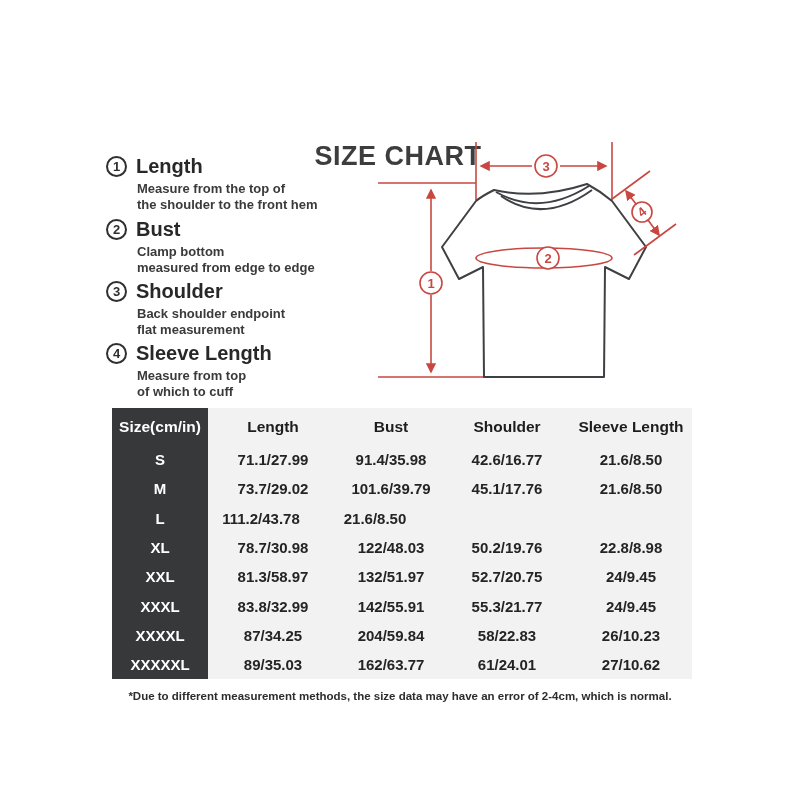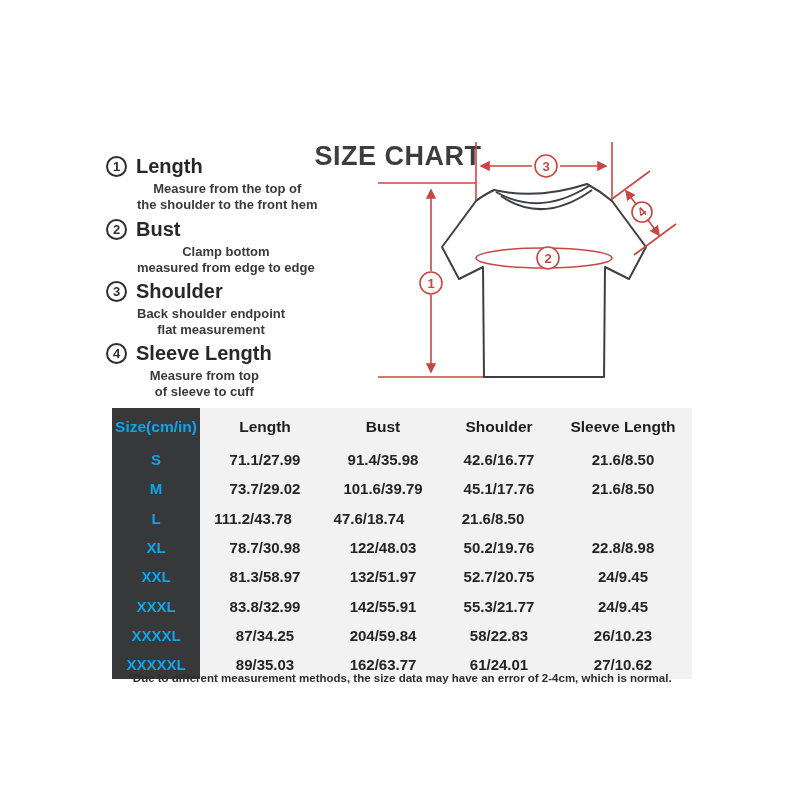--- a/index.html
+++ b/index.html
@@ -15,39 +15,39 @@
   .guide-item{position:absolute;left:106px;}
   .gi-0{top:155px}.gi-1{top:218px}.gi-2{top:280px}.gi-3{top:342px}
   .gi-head{display:flex;align-items:center;gap:9px;}
   .gi-circle{
     width:21px;height:21px;border:2px solid #2f2f2f;border-radius:50%;
     box-sizing:border-box;display:flex;align-items:center;justify-content:center;
     font-size:13px;font-weight:700;color:#2f2f2f;flex:0 0 auto;
   }
   .gi-label{font-size:20px;font-weight:700;color:#282828;white-space:nowrap;}
   .gi-desc{margin:3px 0 0 31px;font-size:13px;font-weight:700;color:#3a3a3a;line-height:15.5px;white-space:nowrap;}
-  .gi-desc span{display:block;text-align:center;}
+  .gi-desc span{display:block;}
   
   .diagram{position:absolute;left:368px;top:132px;}
   
   .size-table{position:absolute;left:112px;top:408px;width:580px;}
   .trow{display:flex;background:#f2f2f2;}
   .trow > div{display:flex;align-items:center;justify-content:center;box-sizing:border-box;}
   .th{height:37px;}
   .tr{height:29.3px;}
-  .col-size{width:88px;background:#37383a;color:#0ea5e9;font-weight:700;font-size:15px;}
+  .col-size{width:96px;background:#37383a;color:#ffffff;font-weight:700;font-size:15px;}
   .col-length{width:130px}
   .col-bust{width:106px}
   .col-shoulder{width:126px}
   .col-sleeve{width:122px}
   .tcell{font-weight:700;font-size:15px;color:#242424;}
   .th .tcell{font-size:15.5px;color:#1d1d1d;}
   .th .col-size{font-size:15.5px;}
   .footnote{
-    position:absolute;top:672px;left:0;width:800px;text-align:center;
+    position:absolute;top:690px;left:0;width:800px;text-align:center;
     font-size:11.5px;font-weight:700;color:#2d2d2d;
   }
 </style>
 </head>
 <body>
 
 <div class="title">SIZE CHART</div>
 
 <div class="guide-item gi-0">
   <div class="gi-head">
@@ -79,21 +79,21 @@
     <span>flat measurement</span>
   </div>
 </div>
 <div class="guide-item gi-3">
   <div class="gi-head">
     <span class="gi-circle">4</span>
     <span class="gi-label">Sleeve Length</span>
   </div>
   <div class="gi-desc">
     <span>Measure from top</span>
-    <span>of sleeve to cuff</span>
+    <span>of which to cuff</span>
   </div>
 </div>
 
 <svg class="diagram" width="326" height="256" viewBox="368 132 326 256">
   <defs>
     <marker id="arr" viewBox="0 0 10 10" refX="8.5" refY="5" markerWidth="6.5" markerHeight="6.5" orient="auto">
       <path d="M0,0 L10,5 L0,10 Z" fill="#c94741"></path>
     </marker>
   </defs>
 
@@ -154,21 +154,20 @@
   <div class="trow tr">
     <div class="col-size">M</div>
     <div class="col-length tcell">73.7/29.02</div>
     <div class="col-bust tcell">101.6/39.79</div>
     <div class="col-shoulder tcell">45.1/17.76</div>
     <div class="col-sleeve tcell">21.6/8.50</div>
   </div>
   <div class="trow tr">
     <div class="col-size">L</div>
     <div class="col-bust tcell">111.2/43.78</div>
-    <div class="col-shoulder tcell">47.6/18.74</div>
     <div class="col-sleeve tcell">21.6/8.50</div>
   </div>
   <div class="trow tr">
     <div class="col-size">XL</div>
     <div class="col-length tcell">78.7/30.98</div>
     <div class="col-bust tcell">122/48.03</div>
     <div class="col-shoulder tcell">50.2/19.76</div>
     <div class="col-sleeve tcell">22.8/8.98</div>
   </div>
   <div class="trow tr">

